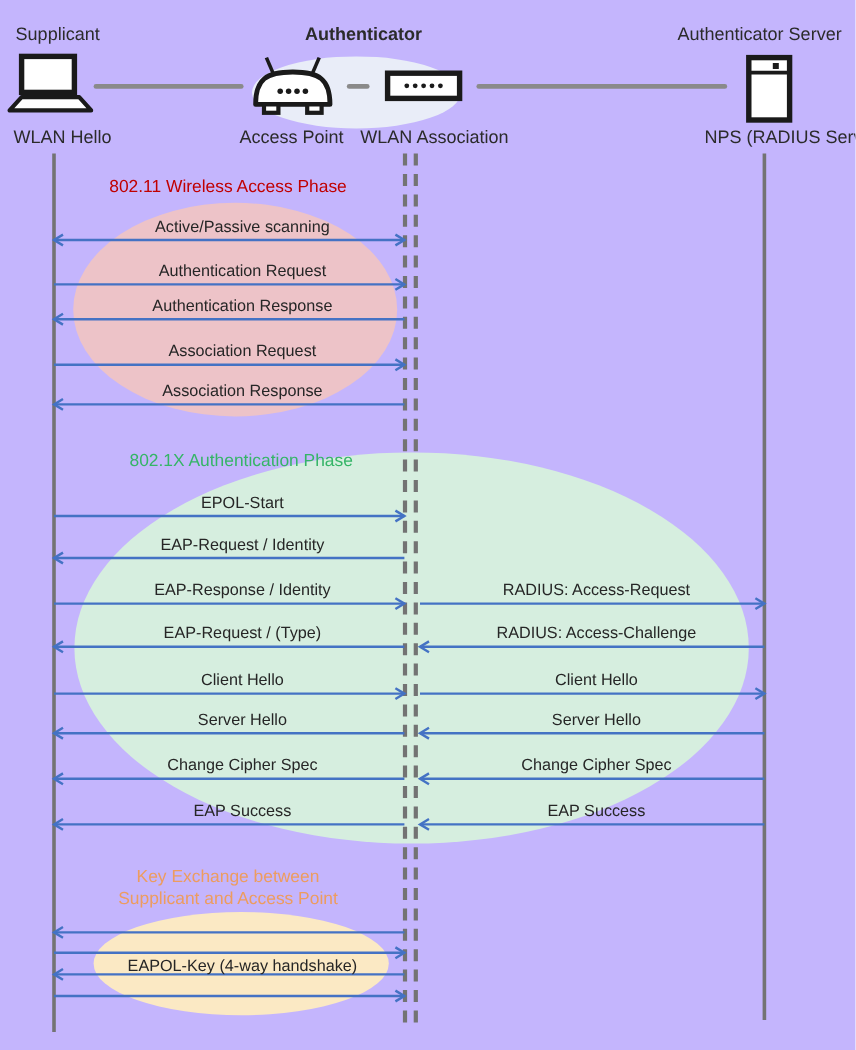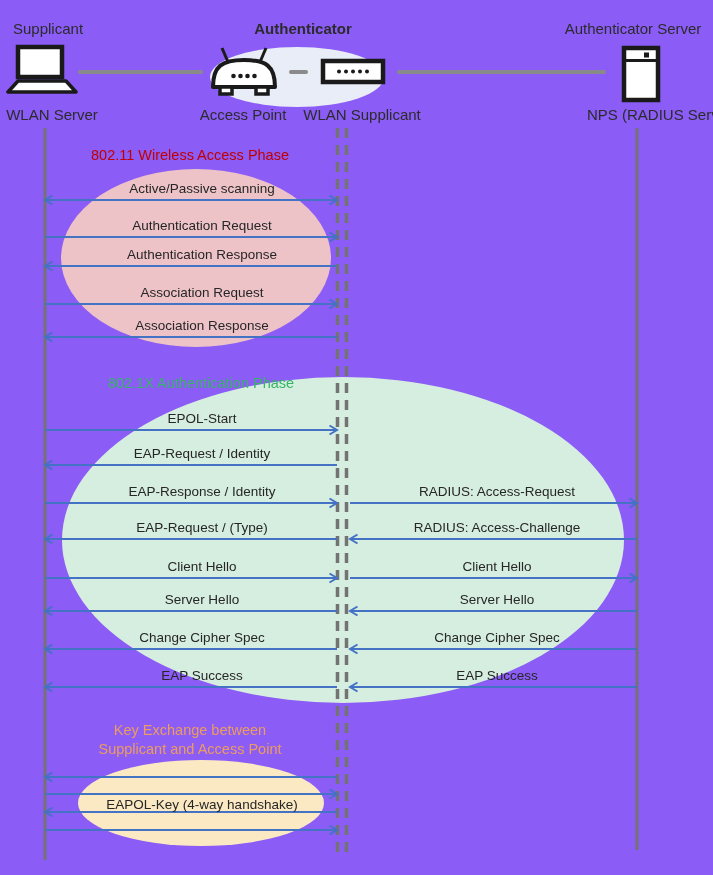--- a/index.html
+++ b/index.html
@@ -1,17 +1,17 @@
 <!DOCTYPE html>
 <html><head>
 <meta charset="utf-8">
 <style>
   html,body{margin:0;padding:0;background:#fff;}
   .stage{
-    position:relative;width:713px;height:875px;background:#8b5cf6;
+    position:relative;width:713px;height:875px;background:#c4b5fd;
     font-family:"Liberation Sans",sans-serif;color:#262626;overflow:hidden;
   }
   .role,.node{position:absolute;font-size:15px;line-height:1;white-space:nowrap;color:#2b2b2b;}
   .role-supplicant{left:13px;top:21px;}
   .role-authenticator{left:303px;top:21px;transform:translateX(-50%);font-weight:bold;}
   .role-auth-server{left:633px;top:21px;transform:translateX(-50%);}
   .node-wlan-client{left:52px;top:107px;transform:translateX(-50%);}
   .node-access-point{left:243px;top:107px;transform:translateX(-50%);}
   .node-wlan-controller{left:362px;top:107px;transform:translateX(-50%);}
   .node-nps{left:662px;top:107px;transform:translateX(-50%);}
@@ -71,23 +71,23 @@
     <circle cx="40" cy="13.5" r="2" fill="#1a1a1a"></circle>
     <circle cx="47" cy="13.5" r="2" fill="#1a1a1a"></circle>
   </svg>
 
   <svg class="icon icon-server" width="44" height="60" viewBox="0 0 44 60">
     <rect x="5" y="4" width="34" height="52" fill="#fff" stroke="#1a1a1a" stroke-width="4.5"></rect>
     <line x1="5" y1="16.5" x2="39" y2="16.5" stroke="#1a1a1a" stroke-width="3"></line>
     <rect x="25" y="8.5" width="5" height="5" fill="#1a1a1a"></rect>
   </svg>
 
-  <div class="node node-wlan-client">WLAN Server</div>
+  <div class="node node-wlan-client">WLAN Hello</div>
   <div class="node node-access-point">Access Point</div>
-  <div class="node node-wlan-controller">WLAN Supplicant</div>
+  <div class="node node-wlan-controller">WLAN Association</div>
   <div class="node node-nps">NPS (RADIUS Server)</div>
 
   <svg id="seq" width="713" height="875" viewBox="0 0 713 875">
     <defs>
       <marker id="ah-r" markerWidth="12" markerHeight="12" refX="9.5" refY="6" markerUnits="userSpaceOnUse" orient="0" overflow="visible">
         <path d="M2,1.5 L9.5,6 L2,10.5" fill="none" stroke="#4472C4" stroke-width="2"></path>
       </marker>
       <marker id="ah-l" markerWidth="12" markerHeight="12" refX="2.5" refY="6" markerUnits="userSpaceOnUse" orient="0" overflow="visible">
         <path d="M10,1.5 L2.5,6 L10,10.5" fill="none" stroke="#4472C4" stroke-width="2"></path>
       </marker>

